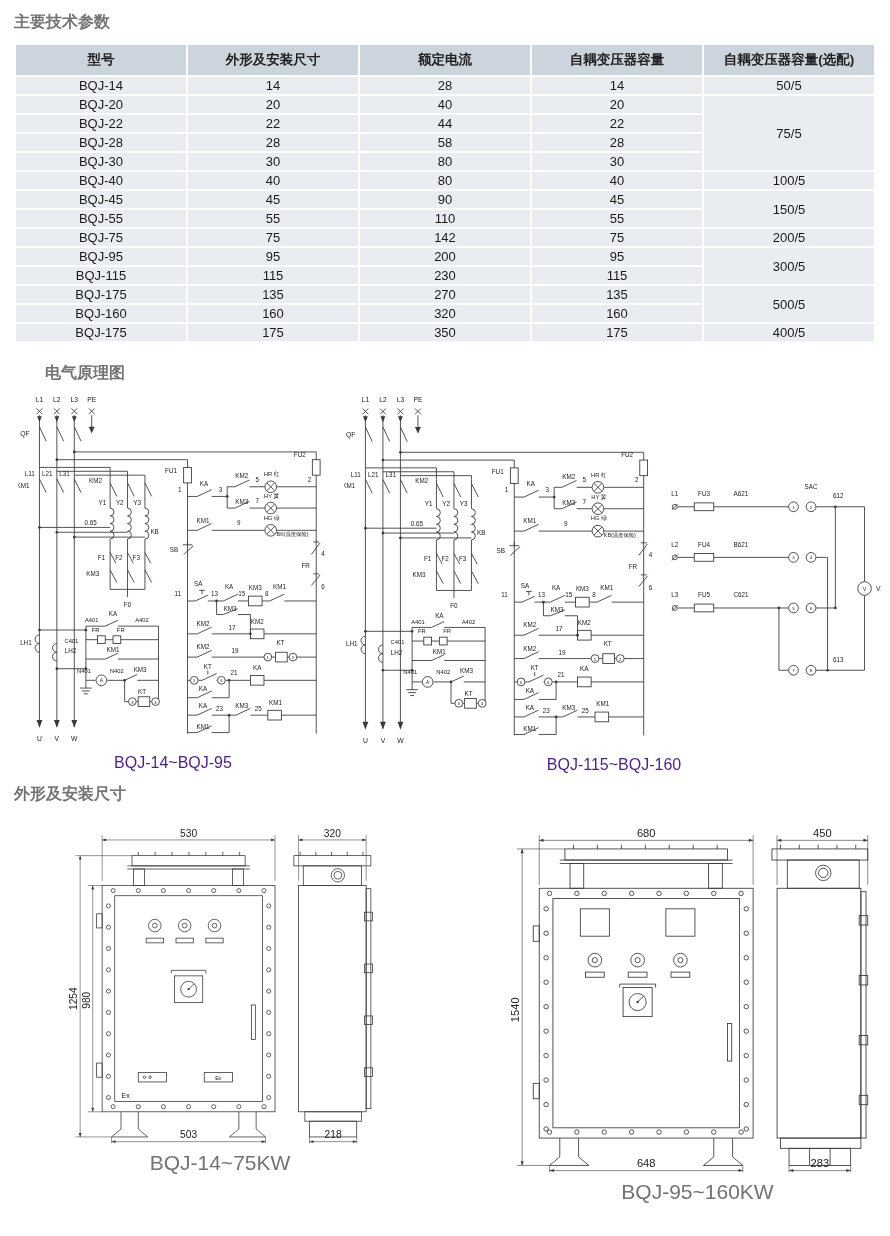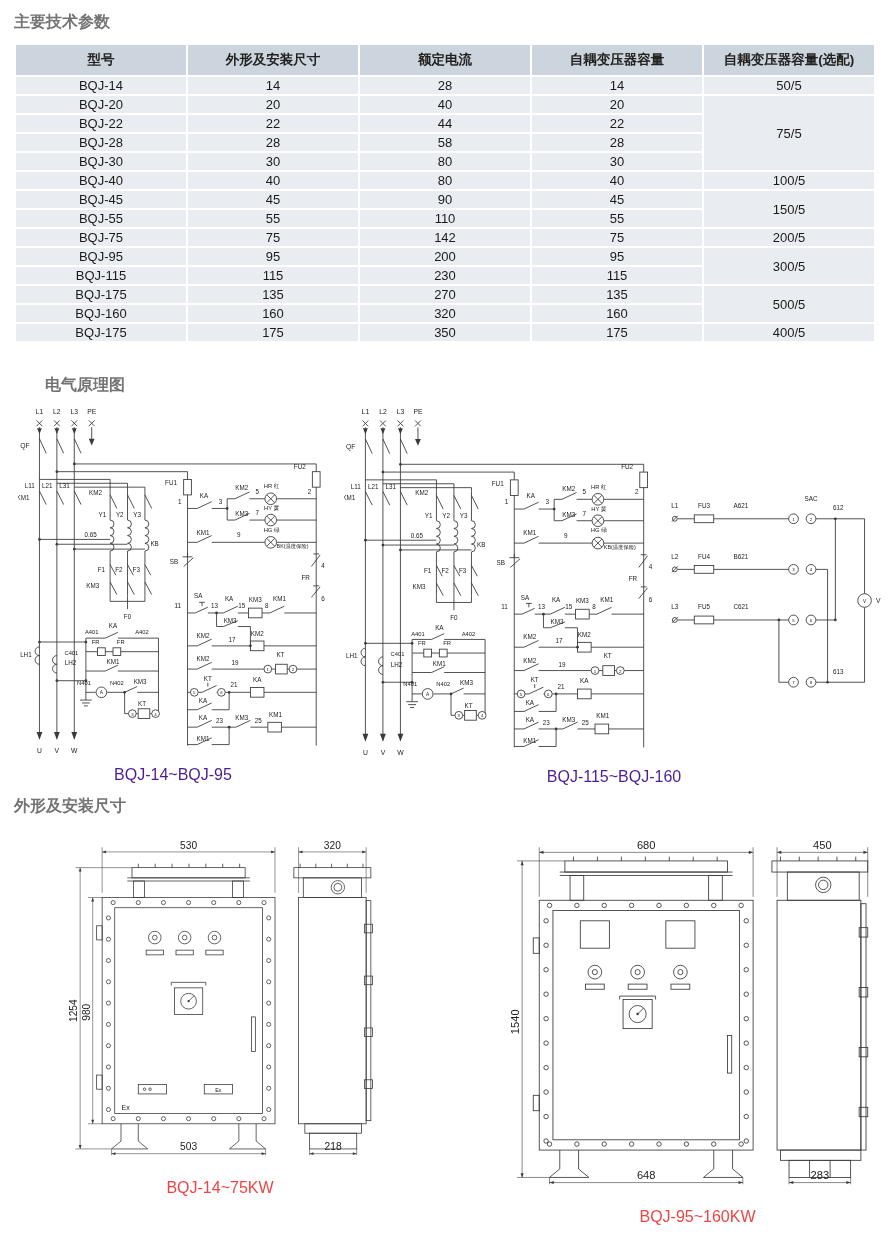--- a/index.html
+++ b/index.html
@@ -10,22 +10,22 @@
   
   table.specs { border-collapse:separate; border-spacing:2px; width:862px; margin:10px 0 0 14px; }
   table.specs th { background:#ccd5de; height:30px; font-size:13.5px; font-weight:bold; color:#222; text-align:center; }
   table.specs td { background:#e9edf1; height:17px; font-size:13px; color:#1a1a1a; text-align:center; vertical-align:middle; }
   
   .figrow { display:flex; align-items:flex-start; }
   .schrow { margin:6px 0 0 18px; gap:16px; }
   .dimrow { margin:8px 0 0 55px; gap:70px;justify-content:space-between; }
   figure { display:flex; flex-direction:column; align-items:center; }
   figcaption.schcap { font-size:16px; color:#4c1d95; margin-top:4px; }
-  figcaption.dimcap { font-size:16px; color:#ef4444; margin-top:22px; }
-  #t2 { margin-top:32px;padding-left:31px; }
+  figcaption.dimcap { font-size:21px; color:#737373; margin-top:6px; }
+  #t2 { margin-top:20px;padding-left:31px; }
   #t3 { margin-top:10px; }
   
   svg.lineart path, svg.lineart rect, svg.lineart circle, svg.lineart polyline
     { stroke:#3a3a3a; stroke-width:0.9; fill:none; }
   svg.dims path, svg.dims rect, svg.dims circle { stroke-width:1; }
   svg.lineart .w { fill:#fff; }
   svg.lineart .dot { fill:#3a3a3a; stroke:none; }
   svg.lineart polygon.fill { fill:#3a3a3a; stroke:none; }
   svg.lineart text { fill:#222; stroke:none; font-family:"Liberation Sans", sans-serif; }
   svg.lineart .thin { stroke-width:0.7; }

